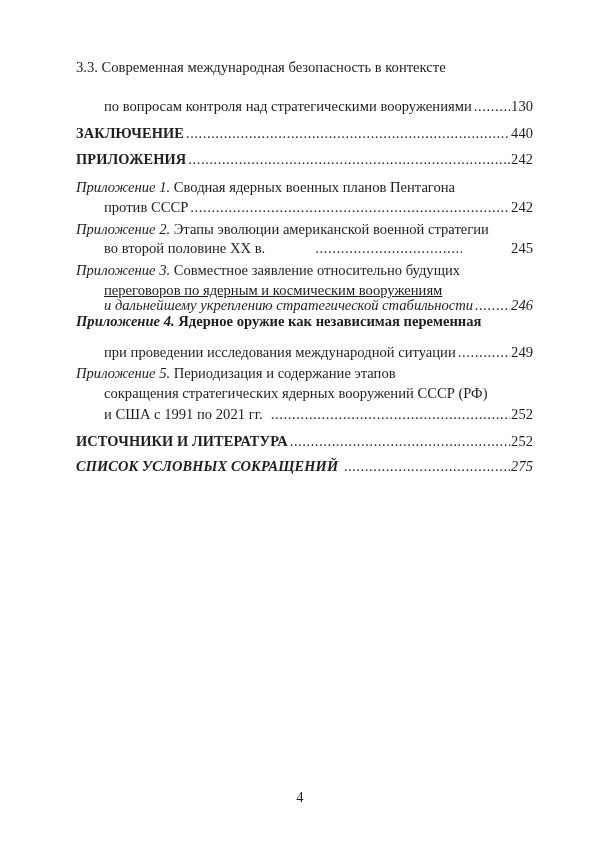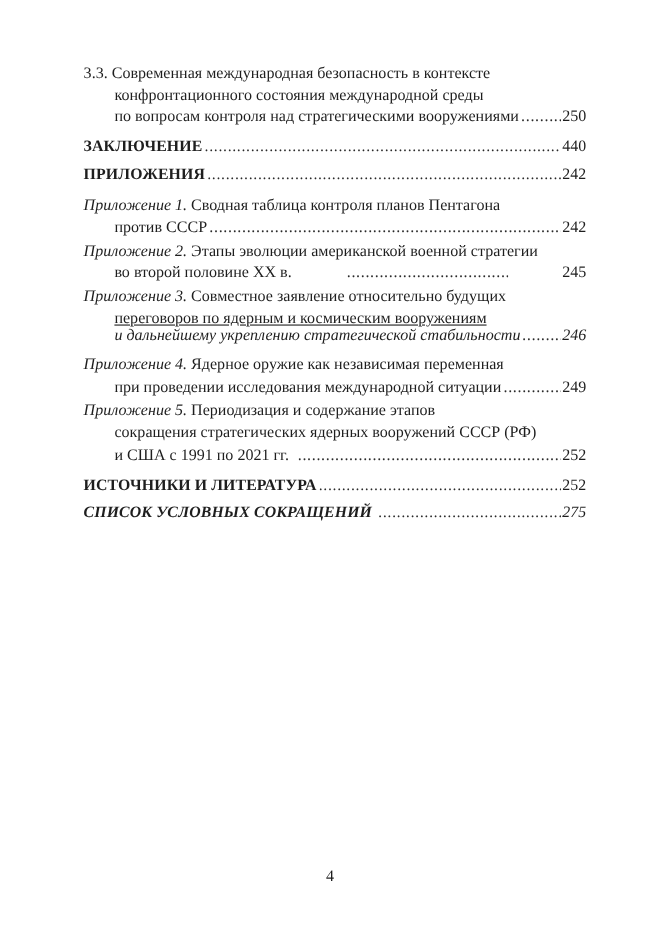--- a/index.html
+++ b/index.html
@@ -47,44 +47,41 @@
   }
 </style>
 </head>
 <body>
 
 <div class="page">
 
   <div class="line" style="top:57px;">
     <span>3.3.</span>&nbsp;<span>Современная международная безопасность в контексте</span>
   </div>
-  <div class="line indent" style="top:77px;">
-    <span>конфронтационного состояния международной среды</span>
-  </div>
   <div class="line indent" style="top:96px;">
     <span>по вопросам контроля над стратегическими вооружениями</span>
     <span class="dots"></span>
-    <span class="pg">250</span>
+    <span class="pg">130</span>
   </div>
 
   <div class="line bold" style="top:123px;justify-content:center;">
     <span>ЗАКЛЮЧЕНИЕ</span>
     <span class="dots"></span>
     <span class="pg">440</span>
   </div>
 
   <div class="line bold" style="top:149px;">
     <span>ПРИЛОЖЕНИЯ</span>
     <span class="dots"></span>
     <span class="pg">242</span>
   </div>
 
   <div class="line" style="top:177px;">
     <span class="ital">Приложение 1.</span>
-      <span style="white-space:pre"> Сводная таблица контроля планов Пентагона</span>
+      <span style="white-space:pre"> Сводная ядерных военных планов Пентагона</span>
   </div>
   <div class="line indent" style="top:197px;">
     <span>против СССР</span>
     <span class="dots"></span>
     <span class="pg">242</span>
   </div>
 
   <div class="line" style="top:219px;">
     <span class="ital">Приложение 2.</span>
       <span style="white-space:pre"> Этапы эволюции американской военной стратегии</span>
@@ -101,21 +98,21 @@
   </div>
   <div class="line indent" style="top:280px;text-decoration:underline;">
     <span>переговоров по ядерным и космическим вооружениям</span>
   </div>
   <div class="line indent" style="top:295px;font-style:italic;">
     <span>и дальнейшему укреплению стратегической стабильности</span>
     <span class="dots"></span>
     <span class="pg">246</span>
   </div>
 
-  <div class="line" style="top:321px;">
+  <div class="line" style="top:311px;font-weight:bold;">
     <span class="ital">Приложение 4.</span>
       <span style="white-space:pre"> Ядерное оружие как независимая переменная</span>
   </div>
   <div class="line indent" style="top:342px;">
     <span>при проведении исследования международной ситуации</span>
     <span class="dots"></span>
     <span class="pg">249</span>
   </div>
 
   <div class="line" style="top:363px;">

